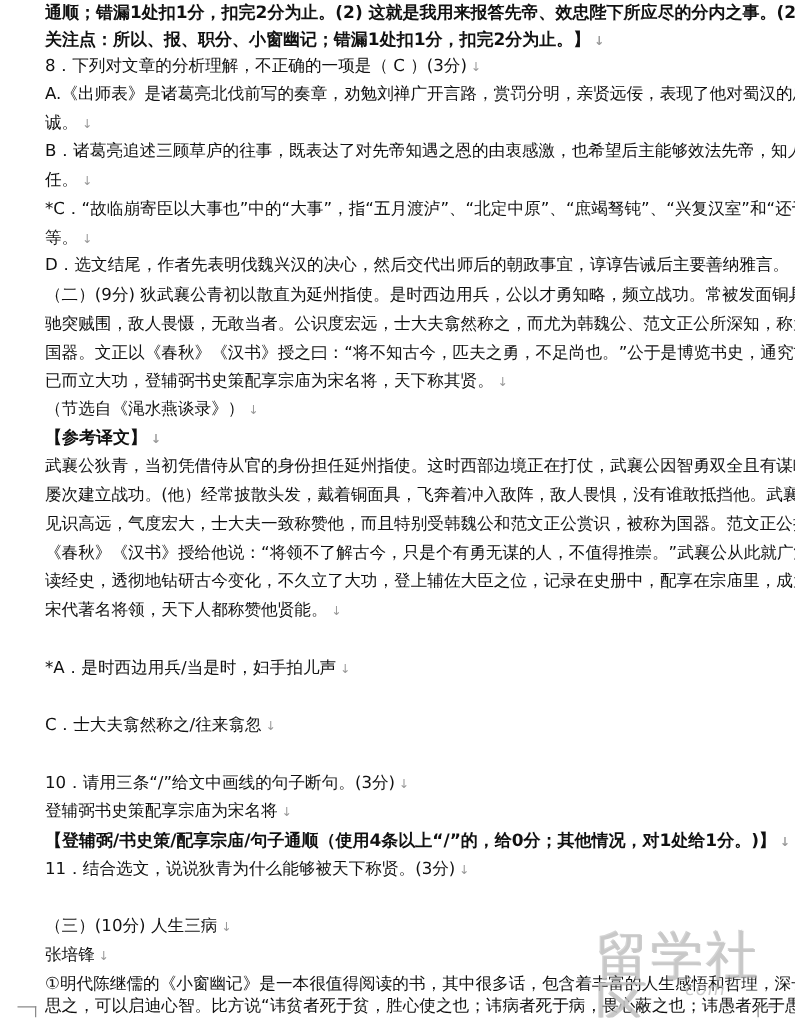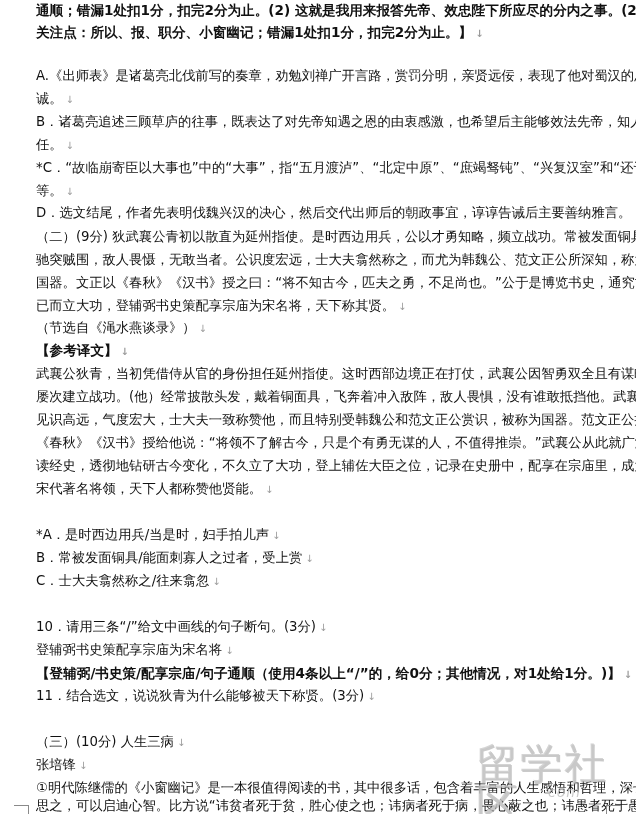--- a/index.html
+++ b/index.html
@@ -85,41 +85,41 @@
       border-left: 1px solid #8a8a8a;
     }
   </style>
 </head>
 <body>
 
 <div class="page">
 
   <div class="line bold" style="top:1px"><span>通顺；错漏1处扣1分，扣完2分为止。(2) 这就是我用来报答先帝、效忠陛下所应尽的分内之事。(2分)</span></div>
   <div class="line bold" style="top:23px"><span>关注点：所以、报、职分、小窗幽记；错漏1处扣1分，扣完2分为止。】</span><span class="para-mark">↓</span></div>
+  <div class="line" style="top:45px"><span>8．下列对文章的分析理解，不正确的一项是（ C ）(3分)</span><span class="para-mark">↓</span></div>
   <div class="line" style="top:67px"><span>A.《出师表》是诸葛亮北伐前写的奏章，劝勉刘禅广开言路，赏罚分明，亲贤远佞，表现了他对蜀汉的忠</span></div>
   <div class="line" style="top:90px"><span>诚。</span><span class="para-mark">↓</span></div>
   <div class="line" style="top:113px"><span>B．诸葛亮追述三顾草庐的往事，既表达了对先帝知遇之恩的由衷感激，也希望后主能够效法先帝，知人善</span></div>
   <div class="line" style="top:136px"><span>任。</span><span class="para-mark">↓</span></div>
   <div class="line" style="top:159px"><span>*C．“故临崩寄臣以大事也”中的“大事”，指“五月渡泸”、“北定中原”、“庶竭驽钝”、“兴复汉室”和“还于旧都”</span></div>
   <div class="line" style="top:182px"><span>等。</span><span class="para-mark">↓</span></div>
   <div class="line" style="top:204px"><span>D．选文结尾，作者先表明伐魏兴汉的决心，然后交代出师后的朝政事宜，谆谆告诫后主要善纳雅言。</span><span class="para-mark">↓</span></div>
   <div class="line" style="top:228px"><span>（二）(9分)  狄武襄公青初以散直为延州指使。是时西边用兵，公以才勇知略，频立战功。常被发面铜具，</span></div>
   <div class="line" style="top:251px"><span>驰突贼围，敌人畏慑，无敢当者。公识度宏远，士大夫翕然称之，而尤为韩魏公、范文正公所深知，称为</span></div>
   <div class="line" style="top:274px"><span>国器。文正以《春秋》《汉书》授之曰：“将不知古今，匹夫之勇，不足尚也。”公于是博览书史，通究古今，</span></div>
   <div class="line" style="top:297px"><span>已而立大功，登辅弼书史策配享宗庙为宋名将，天下称其贤。</span><span class="para-mark">↓</span></div>
   <div class="line bold" style="top:341px"><span>【参考译文】</span><span class="para-mark">↓</span></div>
   <div class="line" style="top:319px"><span>（节选自《渑水燕谈录》）</span><span class="para-mark">↓</span></div>
   <div class="line" style="top:365px"><span>武襄公狄青，当初凭借侍从官的身份担任延州指使。这时西部边境正在打仗，武襄公因智勇双全且有谋略，</span></div>
   <div class="line" style="top:388px"><span>屡次建立战功。(他）经常披散头发，戴着铜面具，飞奔着冲入敌阵，敌人畏惧，没有谁敢抵挡他。武襄公</span></div>
   <div class="line" style="top:411px"><span>见识高远，气度宏大，士大夫一致称赞他，而且特别受韩魏公和范文正公赏识，被称为国器。范文正公把</span></div>
   <div class="line" style="top:434px"><span>《春秋》《汉书》授给他说：“将领不了解古今，只是个有勇无谋的人，不值得推崇。”武襄公从此就广泛阅</span></div>
   <div class="line" style="top:457px"><span>读经史，透彻地钻研古今变化，不久立了大功，登上辅佐大臣之位，记录在史册中，配享在宗庙里，成为</span></div>
   <div class="line" style="top:480px"><span>宋代著名将领，天下人都称赞他贤能。</span><span class="para-mark">↓</span></div>
   <div class="line" style="top:526px"><span>*A．是时西边用兵/当是时，妇手拍儿声</span><span class="para-mark">↓</span></div>
-  <div class="line" style="top:549px"><span>B．常被发面铜具/能面刺寡人之过者，受上赏</span><span class="para-mark">↓</span></div>
   <div class="line" style="top:572px"><span>C．士大夫翕然称之/往来翕忽</span><span class="para-mark">↓</span></div>
   <div class="line" style="top:618px"><span>10．请用三条“/”给文中画线的句子断句。(3分)</span><span class="para-mark">↓</span></div>
   <div class="line" style="top:641px"><span>登辅弼书史策配享宗庙为宋名将</span><span class="para-mark">↓</span></div>
   <div class="line bold" style="top:664px"><span>【登辅弼/书史策/配享宗庙/句子通顺（使用4条以上“/”的，给0分；其他情况，对1处给1分。)】</span><span class="para-mark">↓</span></div>
   <div class="line" style="top:687px"><span>11．结合选文，说说狄青为什么能够被天下称贤。(3分)</span><span class="para-mark">↓</span></div>
   <div class="line" style="top:733px"><span>（三）(10分)  人生三病</span><span class="para-mark">↓</span></div>
   <div class="line" style="top:756px"><span>张培锋</span><span class="para-mark">↓</span></div>
   <div class="line" style="top:779px"><span>①明代陈继儒的《小窗幽记》是一本很值得阅读的书，其中很多话，包含着丰富的人生感悟和哲理，深长</span></div>
   <div class="line" style="top:797px"><span>思之，可以启迪心智。比方说“讳贫者死于贫，胜心使之也；讳病者死于病，畏心蔽之也；讳愚者死于愚，</span></div>
 

